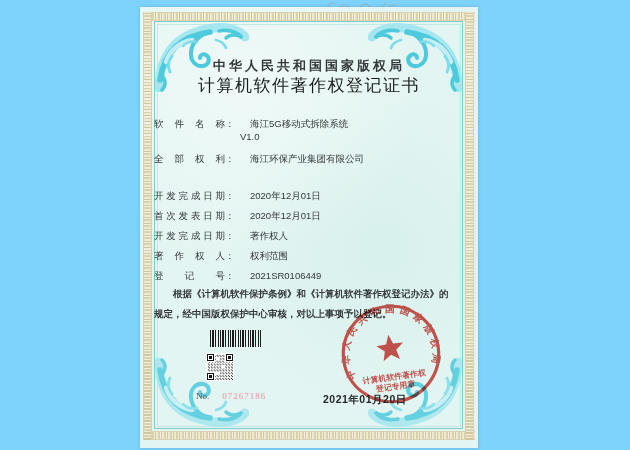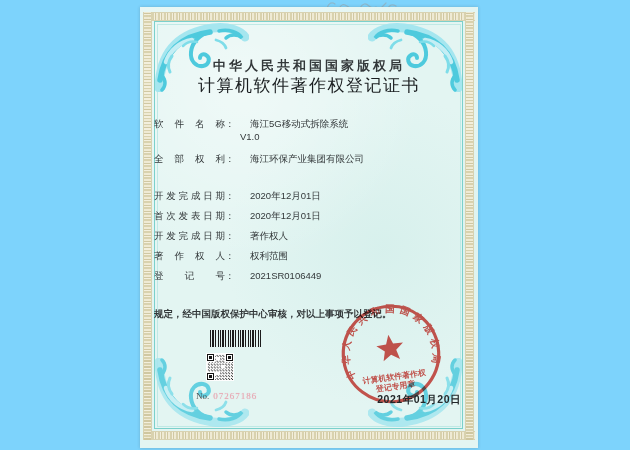--- a/index.html
+++ b/index.html
@@ -71,27 +71,27 @@
   .barcode{position:absolute;left:70px;top:323px;width:52px;height:17px;
     background:repeating-linear-gradient(90deg,
       #1c1c1c 0 1px, transparent 1px 2px,
       #1c1c1c 2px 4.5px, transparent 4.5px 5.5px,
       #1c1c1c 5.5px 6.5px, transparent 6.5px 8px,
       #1c1c1c 8px 8.8px, transparent 8.8px 10px);}
   .qr{position:absolute;left:66px;top:346px;width:28px;height:28px;}
 
   .serial{position:absolute;left:56px;top:384px;font-size:9px;
     font-family:"Liberation Serif","DejaVu Serif",serif;color:#4a4f52;white-space:nowrap;}
-  .serial .num{color:var(--serial-pink,#e7a6b2);letter-spacing:1px;margin-left:4px;
+  .serial .num{color:var(--serial-pink,#e7a6b2);letter-spacing:1px;margin-left:13px;
     text-shadow:0 0 1px rgba(233,166,178,.6);font-family:Liberation Serif, serif;}
 
   
   .seal{position:absolute;left:198px;top:294px;width:106px;height:106px;
     transform:rotate(-8deg);opacity:.9;mix-blend-mode:multiply;}
-  .issue-date{position:absolute;left:183px;top:386px;width:138px;text-align:right;
+  .issue-date{position:absolute;left:183px;top:386px;width:138px;text-align:left;
     font-size:10.5px;font-weight:bold;color:#23282a;letter-spacing:.5px;white-space:nowrap;}
 
   .handwriting{position:absolute;left:322px;top:0;width:82px;height:14px;opacity:.55;}
 </style>
 </head>
 <body>
 
 <div class="stage">
 
   <svg class="handwriting" viewBox="0 0 82 14">
@@ -166,20 +166,21 @@
     </div>
     <div class="row" style="top:243px">
       <span class="flabel">著作权人</span><span>：</span>
       <span class="fvalue">权利范围</span>
     </div>
     <div class="row" style="top:263px">
       <span class="flabel">登记号</span><span>：</span>
       <span class="fvalue">2021SR0106449</span>
     </div>
 
+    <div class="stmt l1">根据《计算机软件保护条例》和《计算机软件著作权登记办法》的</div>
     <div class="stmt l2">规定，经中国版权保护中心审核，对以上事项予以登记。</div>
 
     <div class="barcode"></div>
     <svg class="qr" viewBox="0 0 29 29" shape-rendering="crispEdges">
       <defs>
         <pattern id="qrp" width="3" height="3" patternUnits="userSpaceOnUse">
           <rect width="1.4" height="1.4" fill="#141414"></rect>
           <rect x="1.6" y="1.6" width="1" height="1" fill="#141414"></rect>
         </pattern>
       </defs>

